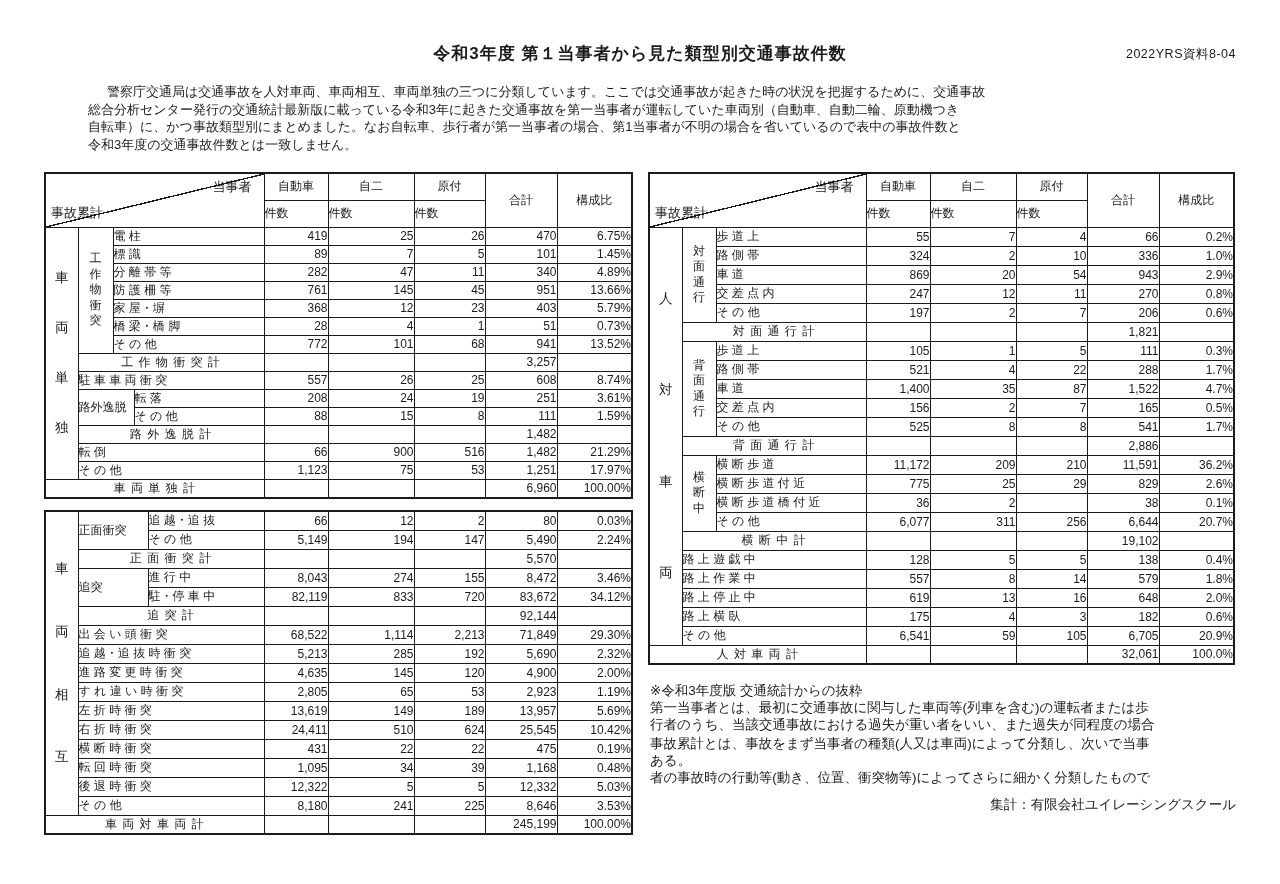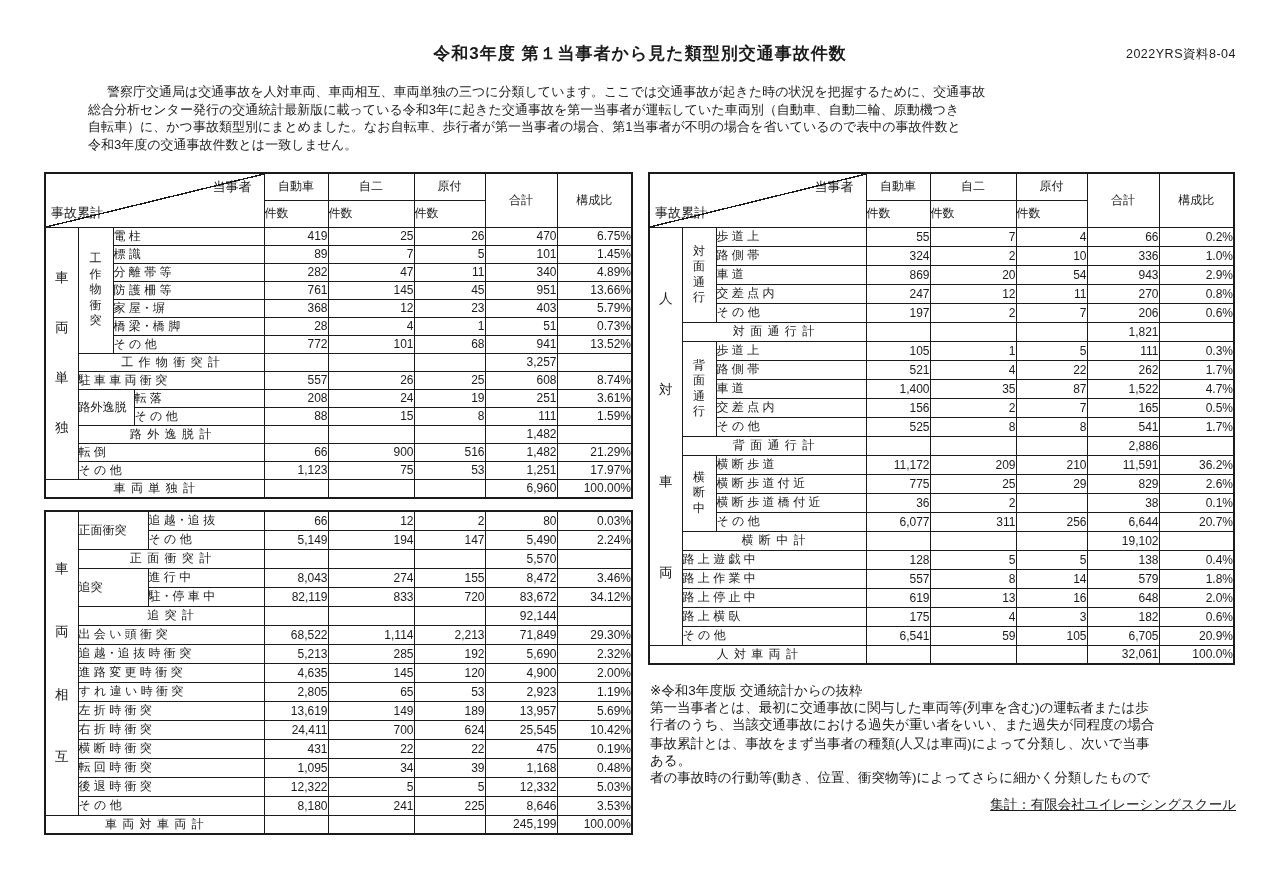--- a/index.html
+++ b/index.html
@@ -48,21 +48,21 @@
   .vfill { position:absolute; left:0; right:0; top:0; bottom:0;
            display:flex; flex-direction:column; align-items:center; }
   .vfill.spread { justify-content:space-around; padding:26px 0; font-size:13.5px; }
   .vfill.spread span { line-height:14px; }
   .vfill.tight { justify-content:center; font-size:12px; }
   .vfill.tight span { line-height:15.5px; }
 
   #notes { left:650px; top:682px; width:586px; font-size:13.5px; line-height:17px; }
   #notes .p2start { margin-top:2px; }
   #notes .credit { text-align:right; }
-  #notes .credit-block { margin-top:10px;text-decoration:underline; }
+  #notes .credit-block { margin-top:10px; }
 </style>
 </head>
 <body>
 
 <div id="doc-code" class="abs">2022YRS資料8-04</div>
 <div id="title" class="abs">令和3年度 第１当事者から見た類型別交通事故件数</div>
 
 <div id="intro" class="abs">
   <div class="first">警察庁交通局は交通事故を人対車両、車両相互、車両単独の三つに分類しています。ここでは交通事故が起きた時の状況を把握するために、交通事故</div>
   <div>総合分析センター発行の交通統計最新版に載っている令和3年に起きた交通事故を第一当事者が運転していた車両別（自動車、自動二輪、原動機つき</div>
@@ -348,21 +348,21 @@
         <td colspan="2" class="lbl">左 折 時 衝 突</td>
         <td class="num">13,619</td>
         <td class="num">149</td>
         <td class="num">189</td>
         <td class="num">13,957</td>
         <td class="pct">5.69%</td>
       </tr>
       <tr>
         <td colspan="2" class="lbl">右 折 時 衝 突</td>
         <td class="num">24,411</td>
-        <td class="num">700</td>
+        <td class="num">510</td>
         <td class="num">624</td>
         <td class="num">25,545</td>
         <td class="pct">10.42%</td>
       </tr>
       <tr>
         <td colspan="2" class="lbl">横 断 時 衝 突</td>
         <td class="num">431</td>
         <td class="num">22</td>
         <td class="num">22</td>
         <td class="num">475</td>
@@ -511,21 +511,21 @@
         <td class="num">1</td>
         <td class="num">5</td>
         <td class="num">111</td>
         <td class="pct">0.3%</td>
       </tr>
       <tr>
         <td class="lbl">路 側 帯</td>
         <td class="num">521</td>
         <td class="num">4</td>
         <td class="num">22</td>
-        <td class="num">262</td>
+        <td class="num">288</td>
         <td class="pct">1.7%</td>
       </tr>
       <tr>
         <td class="lbl">車 道</td>
         <td class="num">1,400</td>
         <td class="num">35</td>
         <td class="num">87</td>
         <td class="num">1,522</td>
         <td class="pct">4.7%</td>
       </tr>

